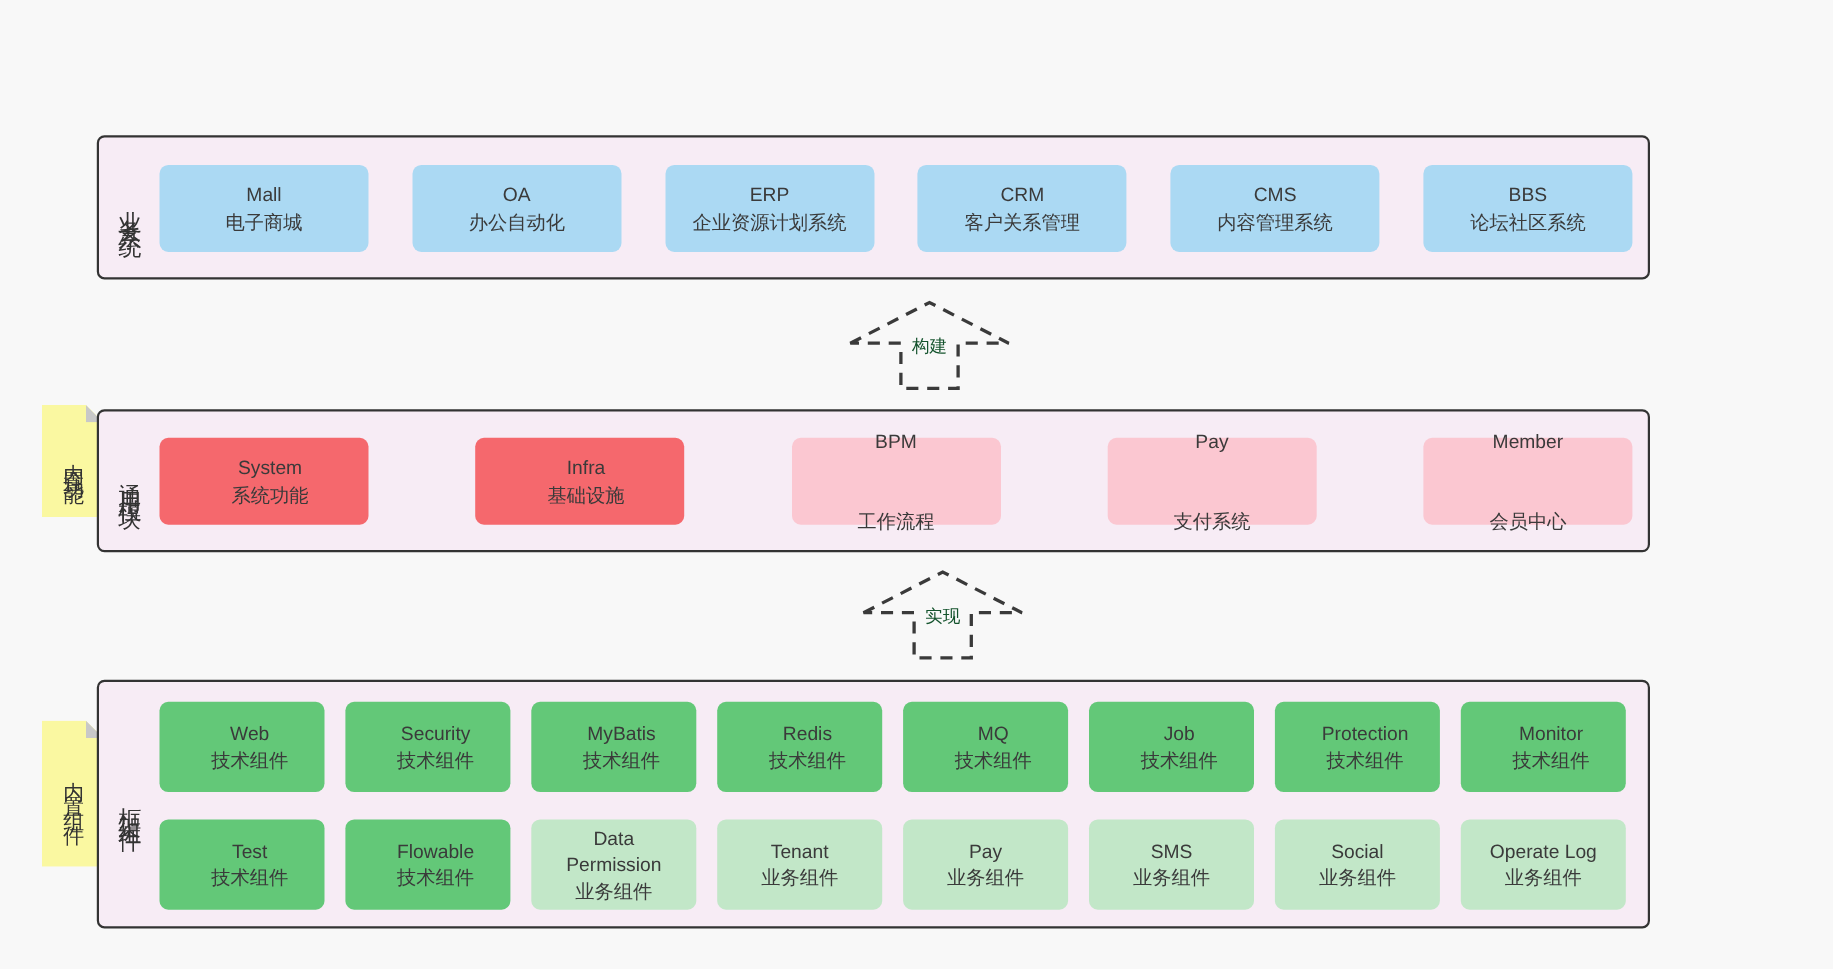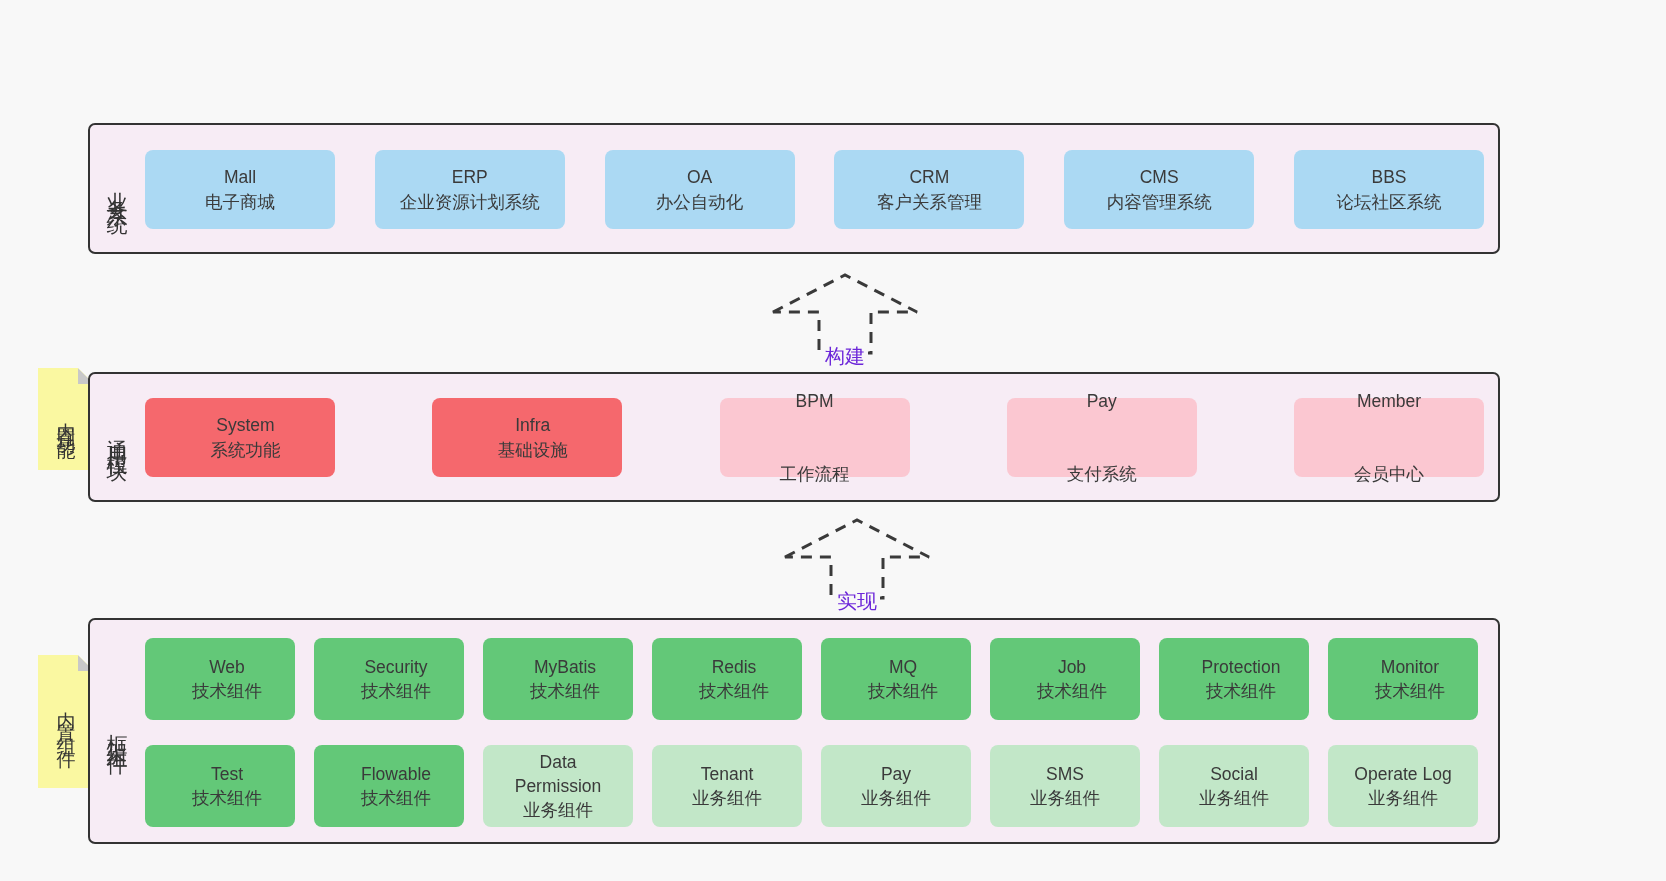--- a/index.html
+++ b/index.html
@@ -73,21 +73,21 @@
   #note-components .note-text{letter-spacing:13px;}
 
   
   .arrow{position:absolute;width:150px;height:84px;z-index:2;}
   #arrow-build{left:770px;top:272px;}
   #arrow-implement{left:782px;top:517px;}
   .arrow svg{display:block;width:150px;height:84px;}
   .arrow-label{
     position:absolute;left:50%;top:33px;transform:translateX(-50%);
     background:var(--page-bg,#f8f8f8);padding:0 3px;
-    font-size:20px;color:#6d28d9;white-space:nowrap;margin-top:38px;
+    font-size:16px;color:#14532d;white-space:nowrap;
   }
 </style>
 </head>
 <body>
 
 <div class="page">
 
   <div class="note" id="note-functions">
     <span class="fold"></span>
     <span class="note-text">内置功能</span>
@@ -98,26 +98,26 @@
   </div>
 
   <section class="container" id="c-business">
     <div class="v-label">业务系统</div>
     <div class="boxes">
         <div class="box blue">
           <div class="box-title">Mall</div>
           <div class="box-subtitle">电子商城</div>
         </div>
         <div class="box blue">
+          <div class="box-title">OA</div>
+          <div class="box-subtitle">办公自动化</div>
+        </div>
+        <div class="box blue">
           <div class="box-title">ERP</div>
           <div class="box-subtitle">企业资源计划系统</div>
-        </div>
-        <div class="box blue">
-          <div class="box-title">OA</div>
-          <div class="box-subtitle">办公自动化</div>
         </div>
         <div class="box blue">
           <div class="box-title">CRM</div>
           <div class="box-subtitle">客户关系管理</div>
         </div>
         <div class="box blue">
           <div class="box-title">CMS</div>
           <div class="box-subtitle">内容管理系统</div>
         </div>
         <div class="box blue">

